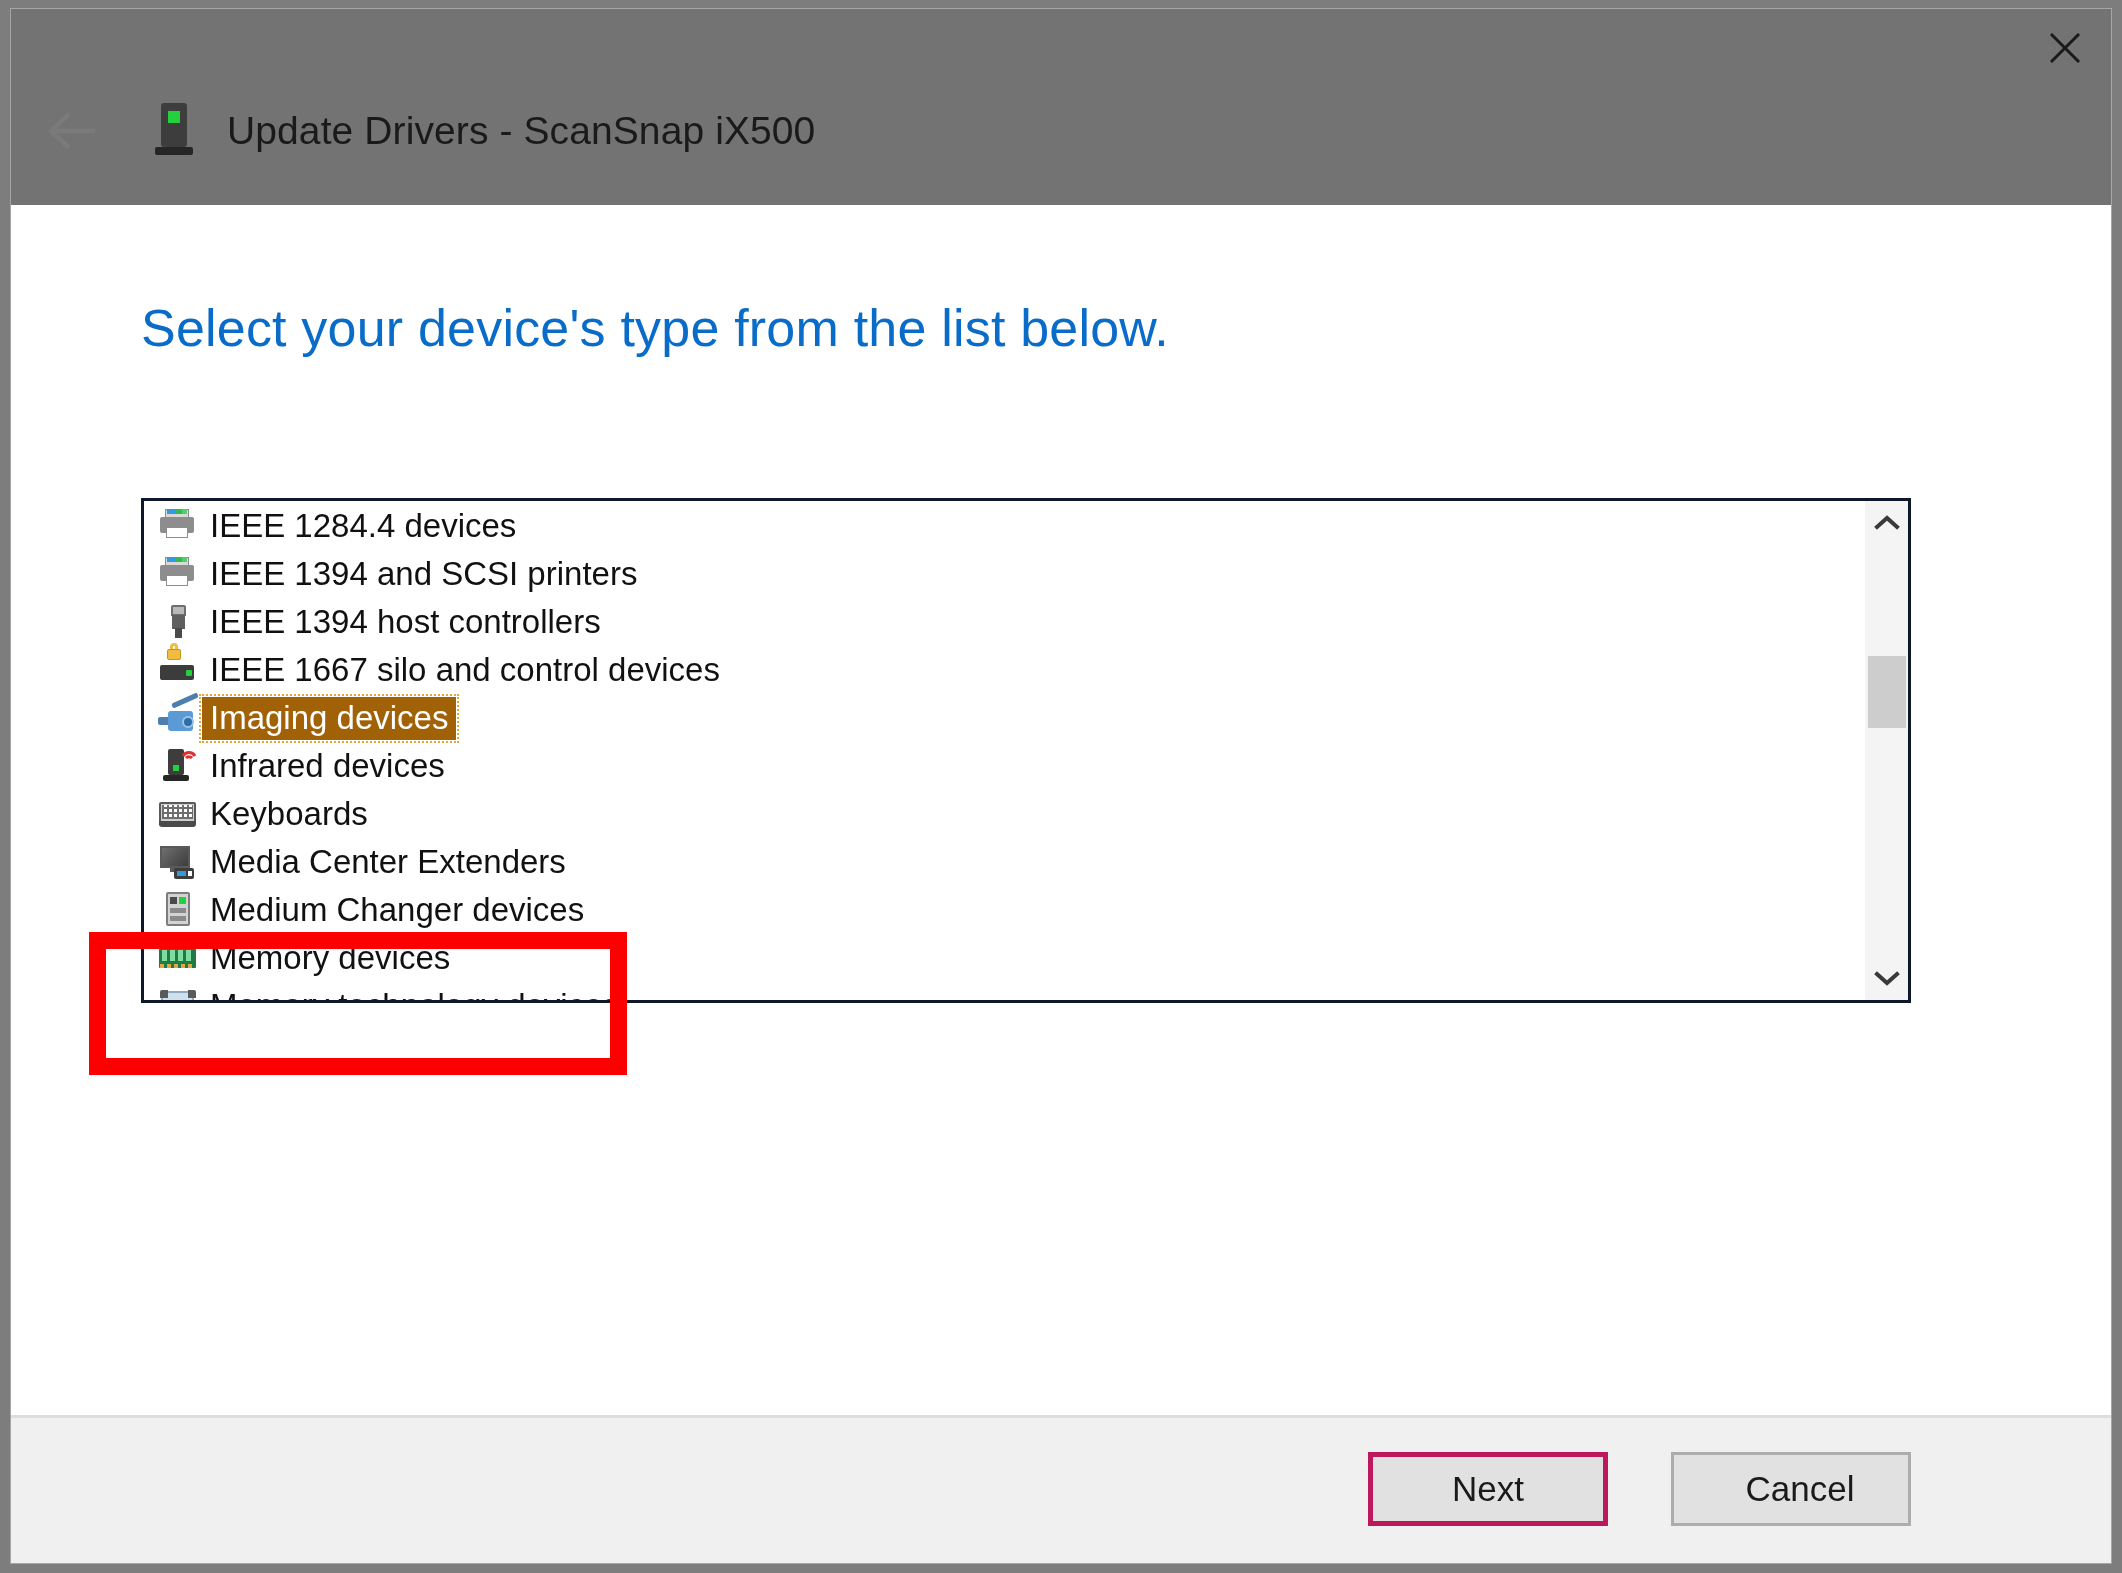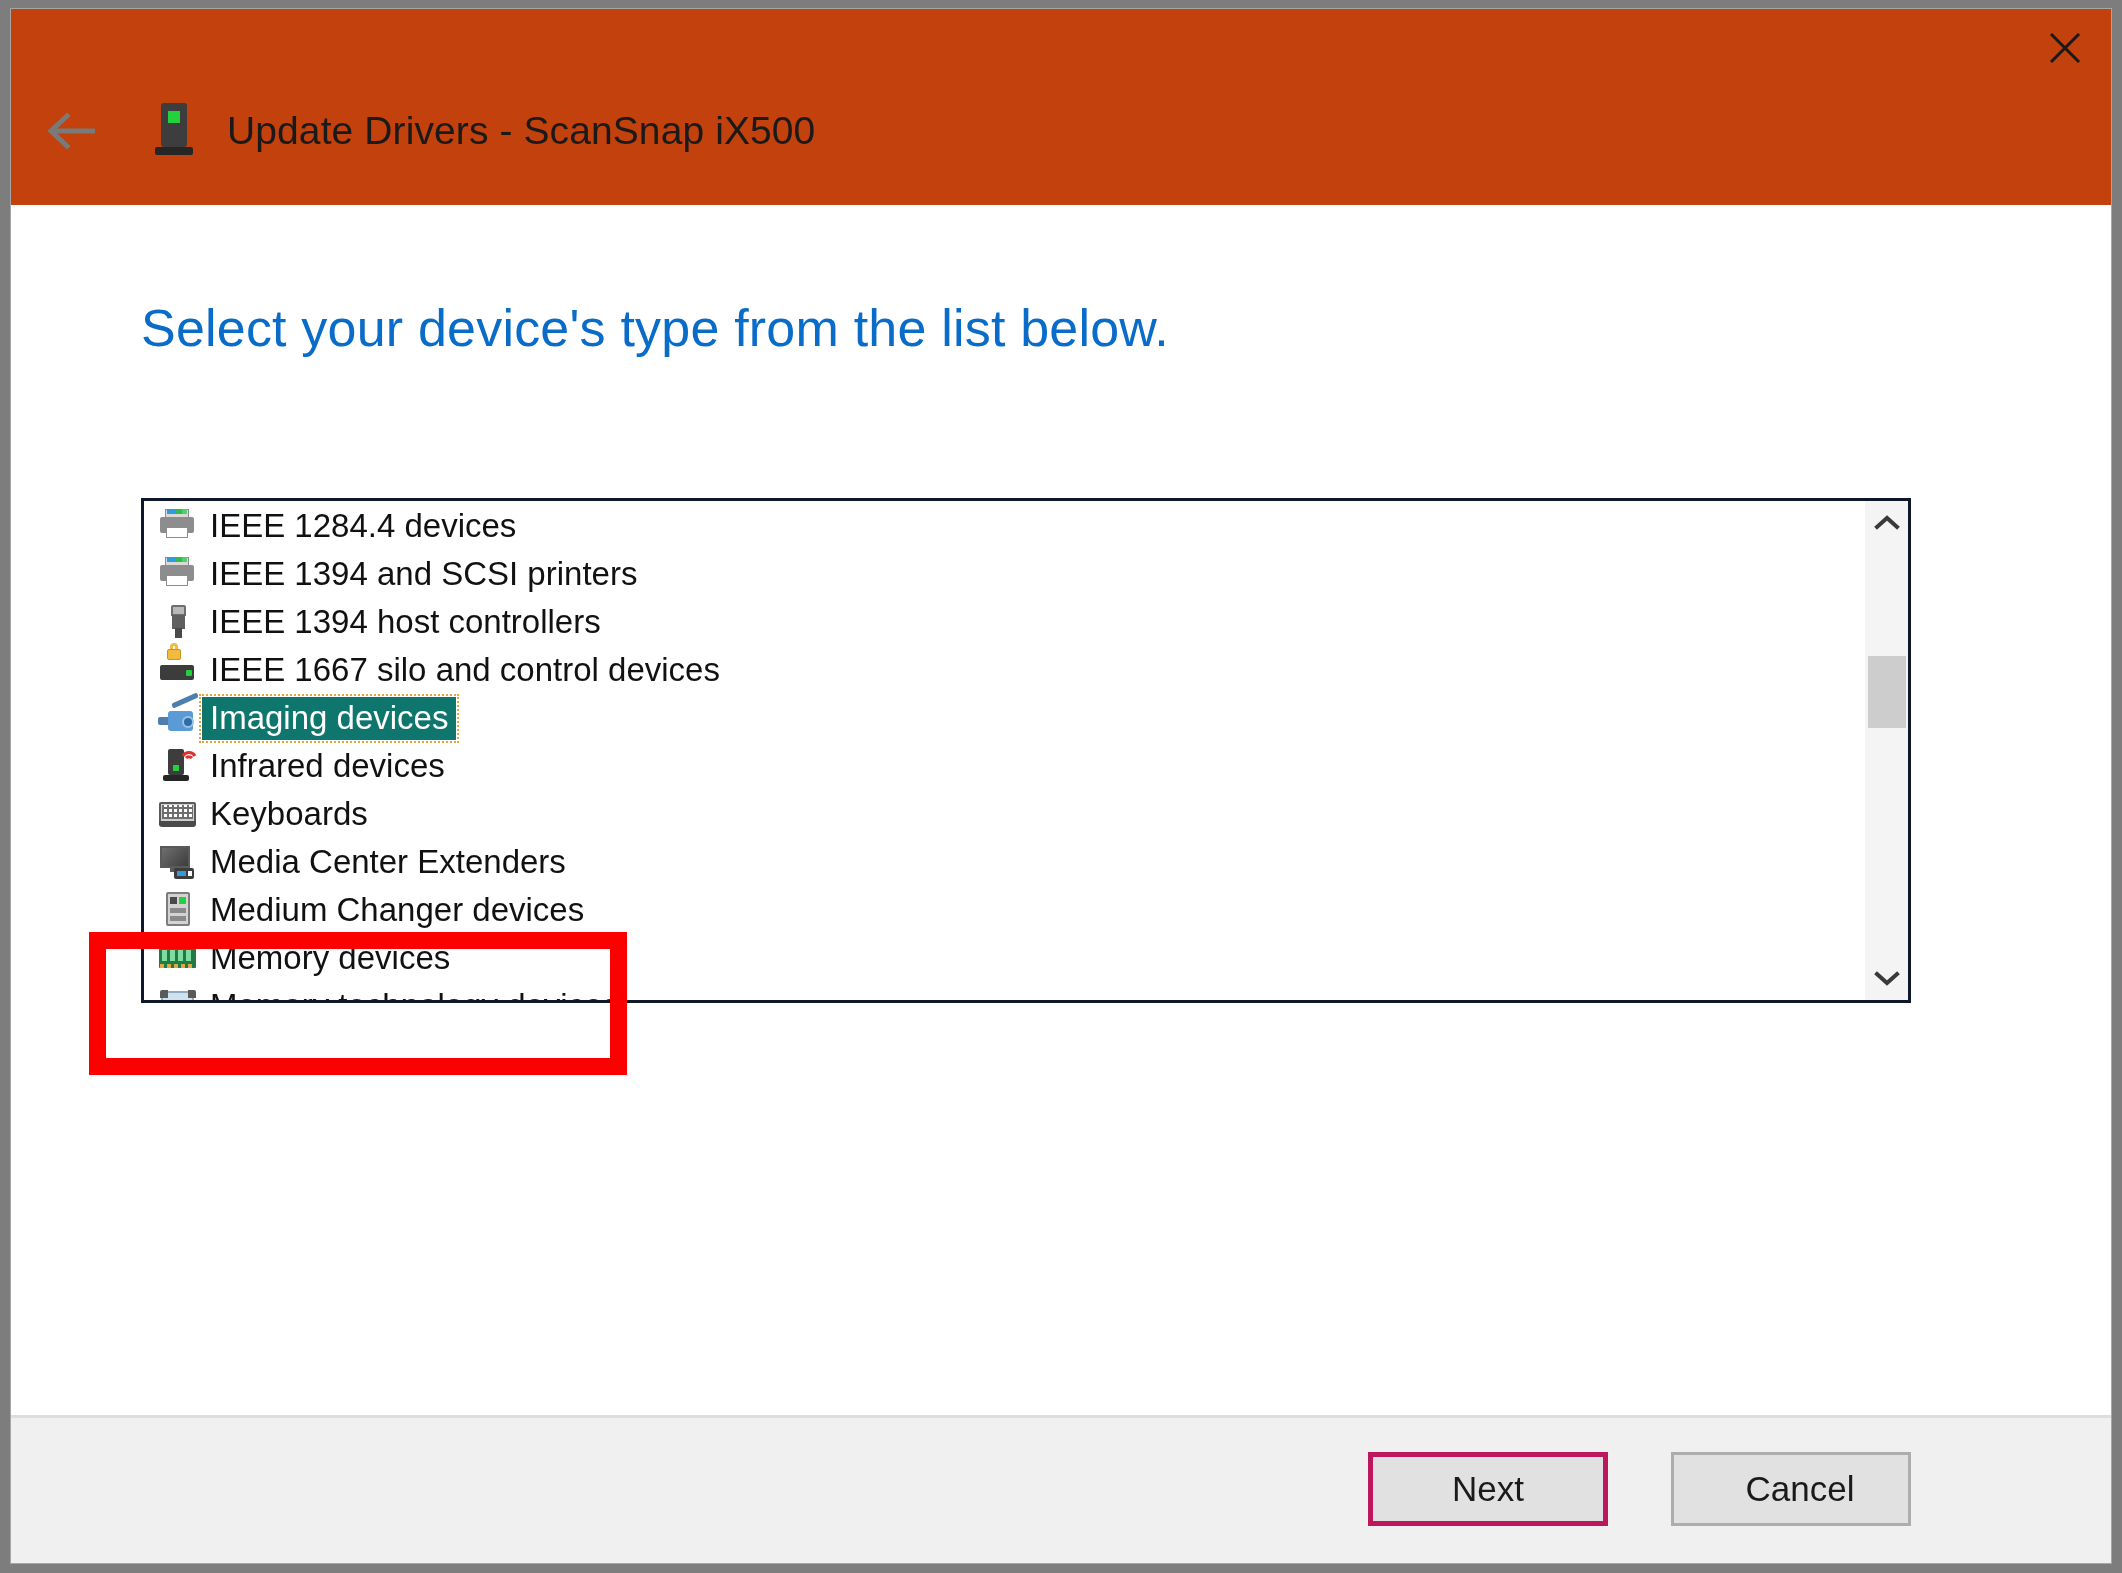--- a/index.html
+++ b/index.html
@@ -23,21 +23,21 @@
     border: 1px solid #a6a6a6;
     overflow: hidden;
   }
 
   
   #title-bar {
     position: absolute;
     left: 0; top: 0;
     width: 100%;
     height: 196px;
-    background: #c2410c;
+    background: #737373;
   }
 
   #close-button {
     position: absolute;
     right: 0px;
     top: 0px;
     width: 92px;
     height: 78px;
     display: flex;
     align-items: center;
@@ -147,21 +147,21 @@
     margin-right: 12px;
   }
 
   .li-text {
     font-size: 33px;
     color: #111111;
     line-height: 1;
   }
 
   .list-item.selected .li-label-box {
-    background: #0f766e;
+    background: #a16207;
     outline: 2px dotted #e8a33d;
     outline-offset: 1px;
     padding: 4px 8px 6px 8px;
     margin: -4px -8px -6px -8px;
   }
   .list-item.selected .li-text { color: #ffffff; }
 
   
   #list-scrollbar {
     width: 44px;

